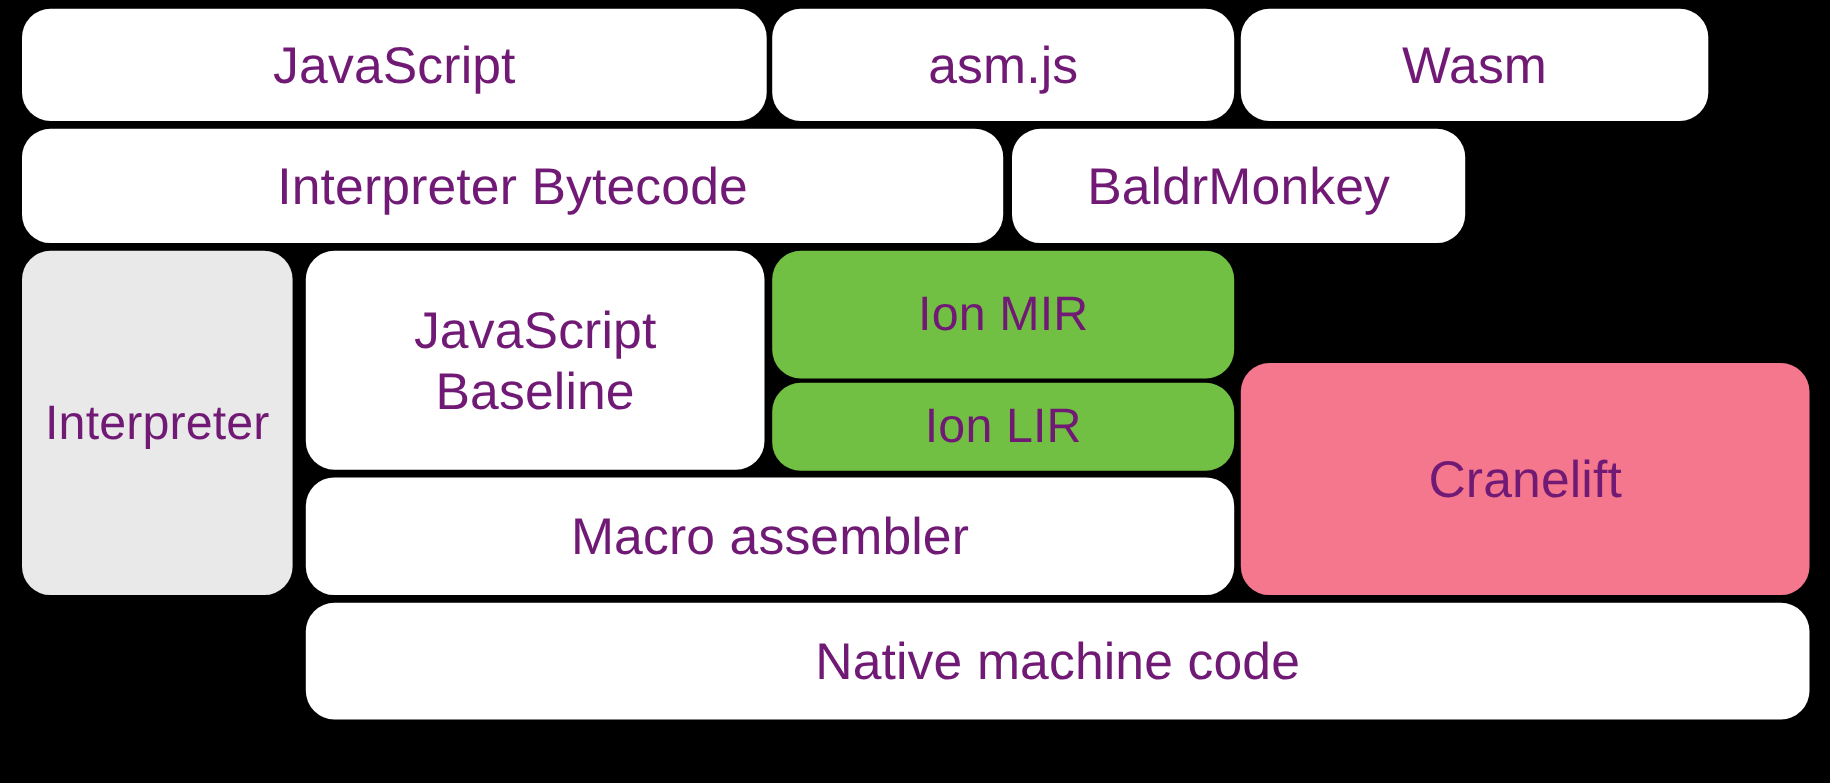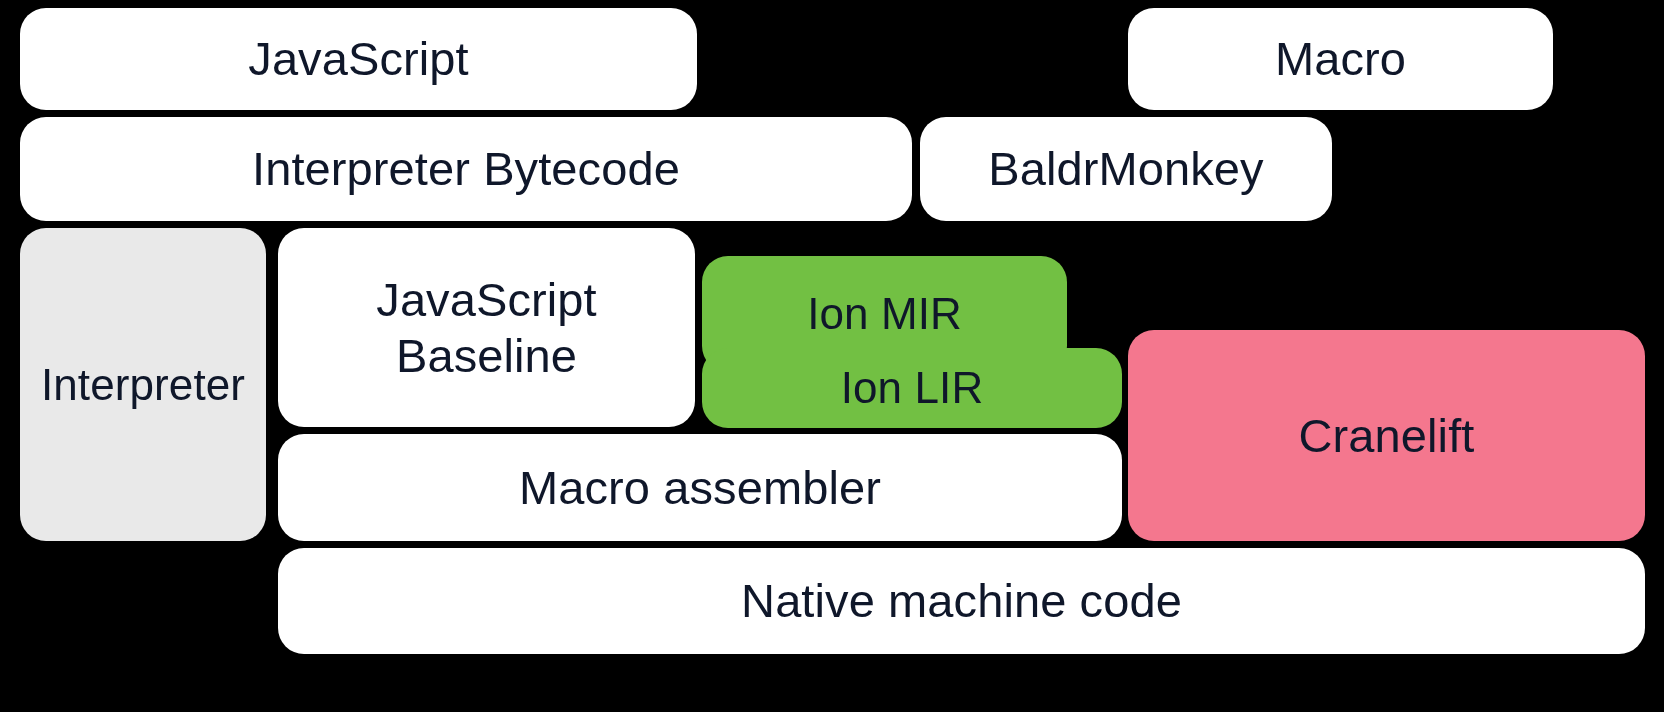--- a/index.html
+++ b/index.html
@@ -16,43 +16,44 @@
     overflow: hidden;
     font-family: "Liberation Sans", "DejaVu Sans", sans-serif;
   }
   .node {
     position: absolute;
     box-sizing: border-box;
     display: flex;
     align-items: center;
     justify-content: center;
     text-align: center;
-    color: #0f172a;
+    color: #701a75;
     background: #ffffff;
     border-radius: 26px;
     line-height: 1.18;
     font-weight: 400;
     letter-spacing: 0.1px;
     white-space: pre-line;
     padding: 0 24px;
   }
   .fill-white { background: #ffffff; }
   .fill-gray  { background: #e9e9e9; }
   .fill-green { background: #72c043; }
   .fill-pink  { background: #f4778e; }
 </style>
 </head>
 <body>
 
 <div id="diagram" style="background: rgb(0, 0, 0);">
     <div class="node fill-white" style="left: 20px; top: 8px; width: 677px; height: 102px; font-size: 47px;">JavaScript</div>
-    <div class="node fill-white" style="left: 1128px; top: 8px; width: 425px; height: 102px; font-size: 47px;">Macro</div>
+    <div class="node fill-white" style="left: 702px; top: 8px; width: 420px; height: 102px; font-size: 47px;">asm.js</div>
+    <div class="node fill-white" style="left: 1128px; top: 8px; width: 425px; height: 102px; font-size: 47px;">Wasm</div>
     <div class="node fill-white" style="left: 20px; top: 117px; width: 892px; height: 104px; font-size: 47px;">Interpreter Bytecode</div>
     <div class="node fill-white" style="left: 920px; top: 117px; width: 412px; height: 104px; font-size: 47px;">BaldrMonkey</div>
     <div class="node fill-gray" style="left: 20px; top: 228px; width: 246px; height: 313px; font-size: 44px;">Interpreter</div>
     <div class="node fill-white" style="left: 278px; top: 228px; width: 417px; height: 199px; font-size: 47px;">JavaScript
 Baseline</div>
-    <div class="node fill-green" style="left: 702px; top: 228px; width: 365px; height: 116px; font-size: 44px; margin-top: 28px;">Ion MIR</div>
+    <div class="node fill-green" style="left: 702px; top: 228px; width: 420px; height: 116px; font-size: 44px;">Ion MIR</div>
     <div class="node fill-green" style="left: 702px; top: 348px; width: 420px; height: 80px; font-size: 44px;">Ion LIR</div>
     <div class="node fill-white" style="left: 278px; top: 434px; width: 844px; height: 107px; font-size: 47px;">Macro assembler</div>
     <div class="node fill-white" style="left: 278px; top: 548px; width: 1367px; height: 106px; font-size: 47px;">Native machine code</div>
     <div class="node fill-pink" style="left: 1128px; top: 330px; width: 517px; height: 211px; font-size: 47px;">Cranelift</div>
   </div>
 
 </body></html>

